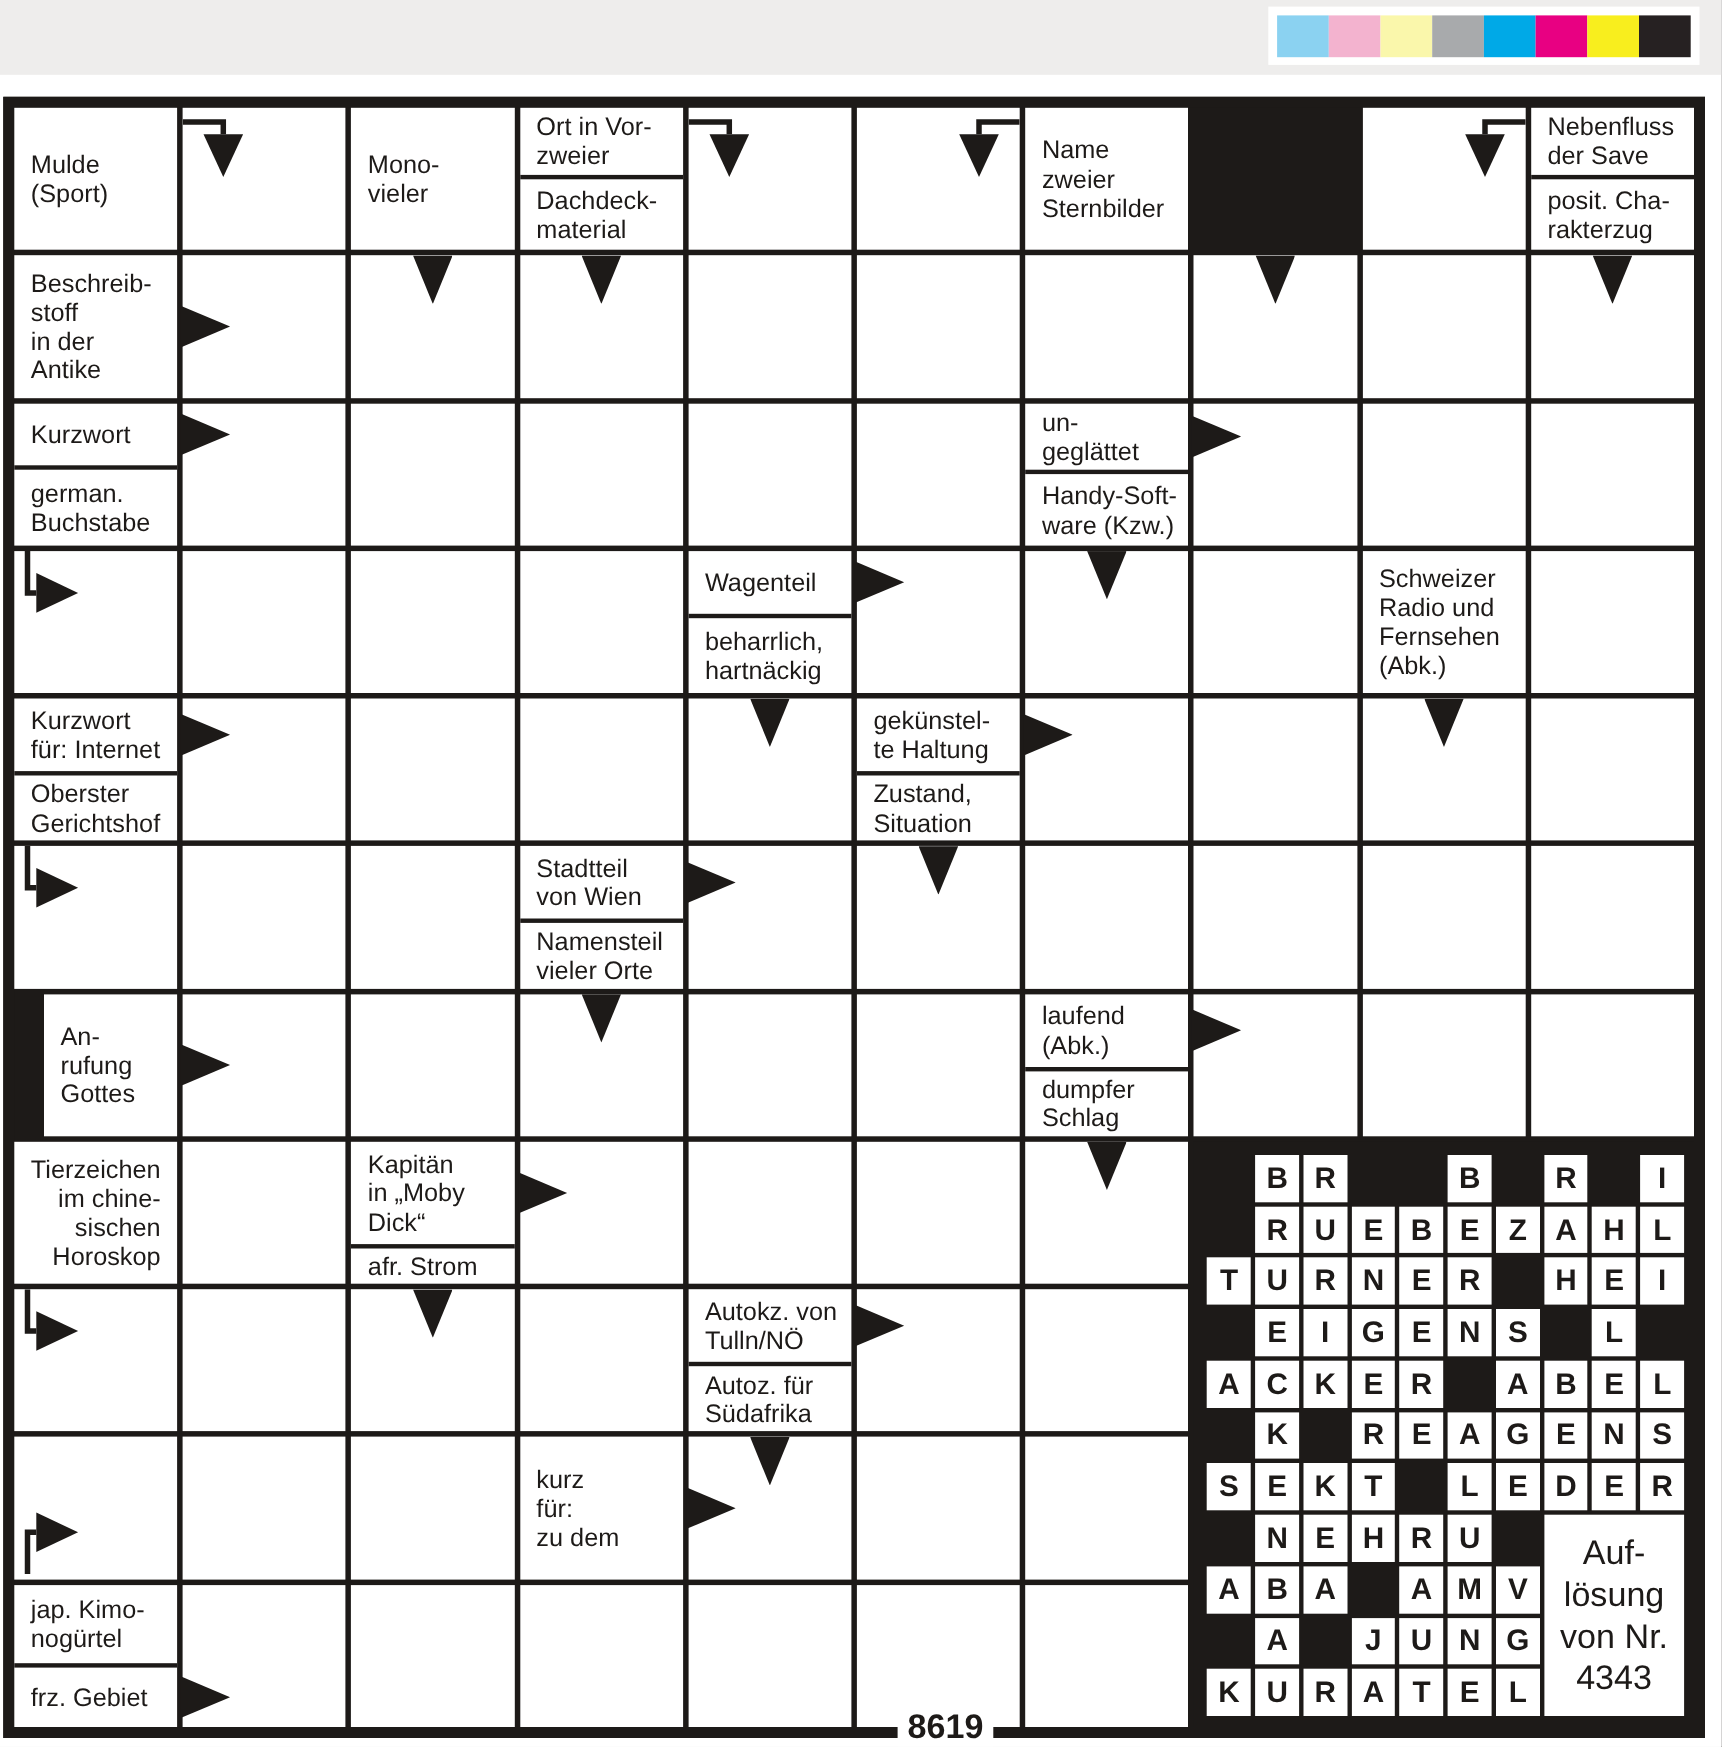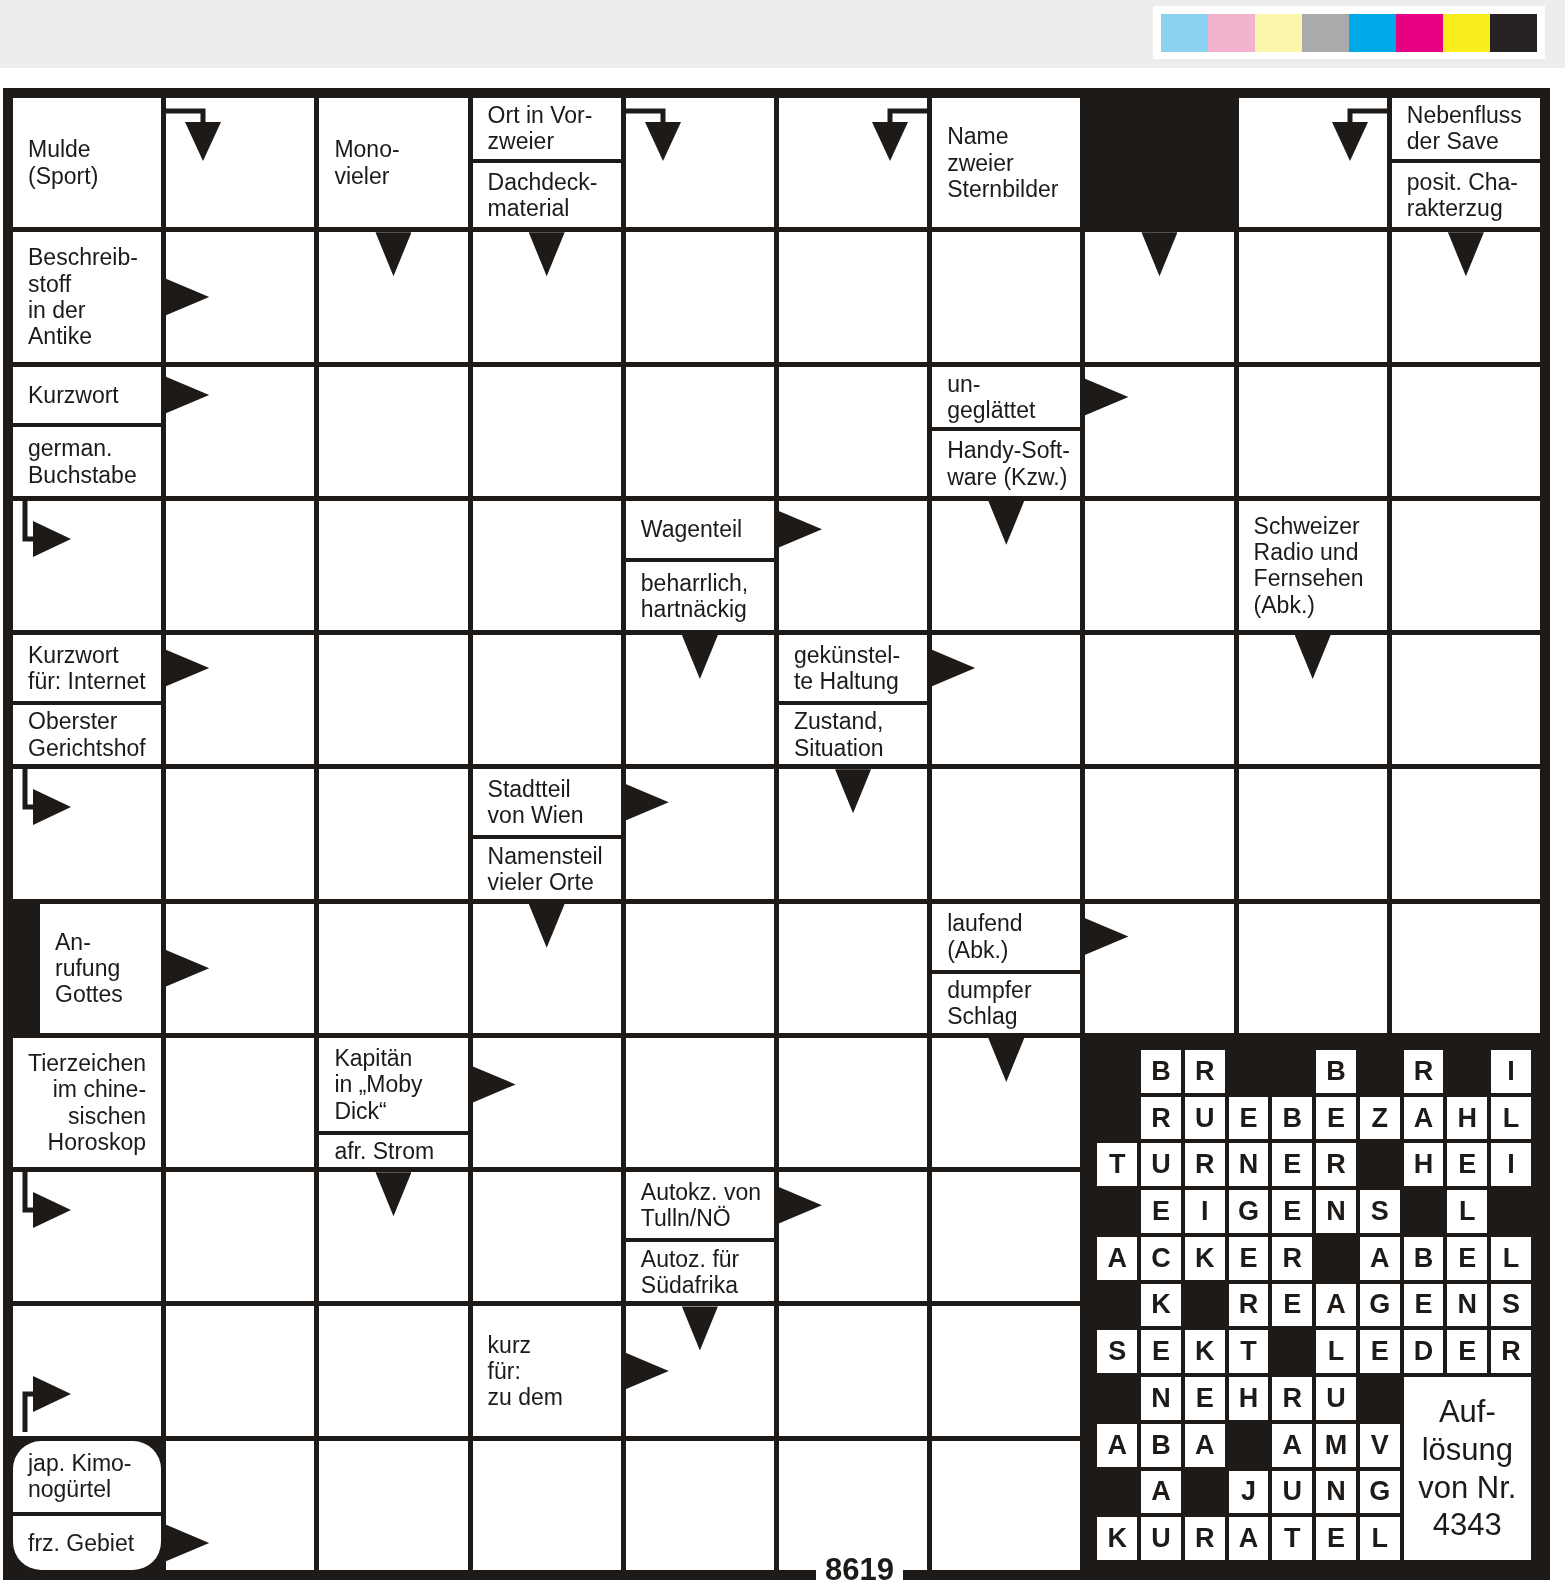--- a/index.html
+++ b/index.html
@@ -373,21 +373,21 @@
 für:
 zu dem</div>
           <div class="arr-right"></div>
         </div>
       </div>
       <div class="cell answer-cell" style="grid-area: 10 / 5;">
         <div class="arr-down"></div>
       </div>
       <div class="cell answer-cell" style="grid-area: 10 / 6;"></div>
       <div class="cell answer-cell" style="grid-area: 10 / 7;"></div>
-      <div class="cell clue-cell" style="grid-area: 11 / 1; border-radius: 28px;">
+      <div class="cell clue-cell" style="grid-area: 11 / 1;">
         <div class="clue-part" style="flex: 0 0 55%;">
           <div class="clue-text">jap. Kimo-
 nogürtel</div>
         </div>
         <div class="clue-part">
           <div class="clue-text">frz. Gebiet</div>
           <div class="arr-right"></div>
         </div>
       </div>
       <div class="cell answer-cell" style="grid-area: 11 / 2;"></div>

